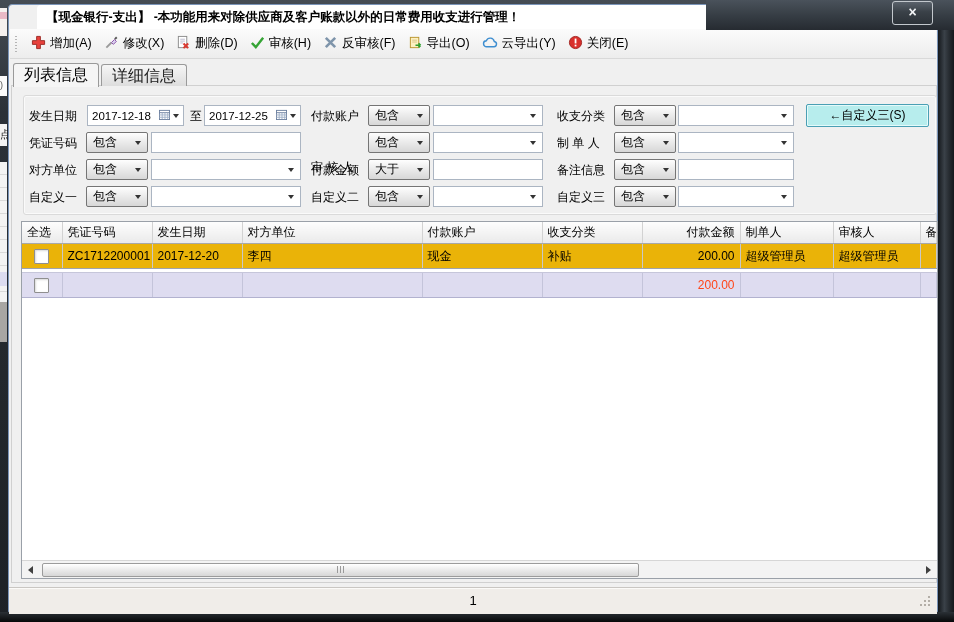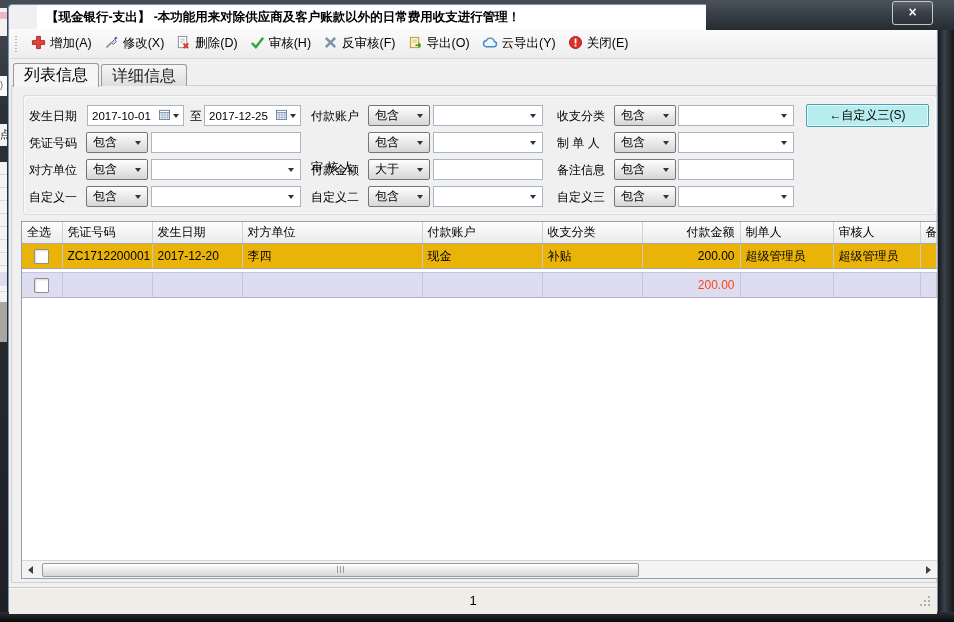--- a/index.html
+++ b/index.html
@@ -194,21 +194,21 @@
     <div class="tab active">列表信息</div>
     <div class="tab inactive">详细信息</div>
   </div>
   <div class="pane"></div>
 
   <div class="groupbox"></div>
 
   <div class="frow" style="top:100px;">
     <span class="flabel" style="left:20px;">发生日期</span>
     <div class="datebox" style="left:78px;width:97px;">
-      <span class="dval">2017-10-01</span>
+      <span class="dval">2017-12-18</span>
       <span class="cal"><svg width="11" height="11" viewBox="0 0 12 12">
             <rect x="0.5" y="1.5" width="11" height="10" fill="#fff" stroke="#6b7f9e"></rect>
             <path d="M0.5 4h11" stroke="#6b7f9e"></path>
             <path d="M3.5 4v7M6.5 4v7M9.5 4v7M0.5 6.5h11M0.5 9h11" stroke="#9fb0c8"></path>
           </svg></span>
       <span class="arr"></span>
     </div>
     <span class="flabel" style="left:181px;">至</span>
     <div class="datebox" style="left:195px;width:97px;">
       <span class="dval">2017-12-25</span>

